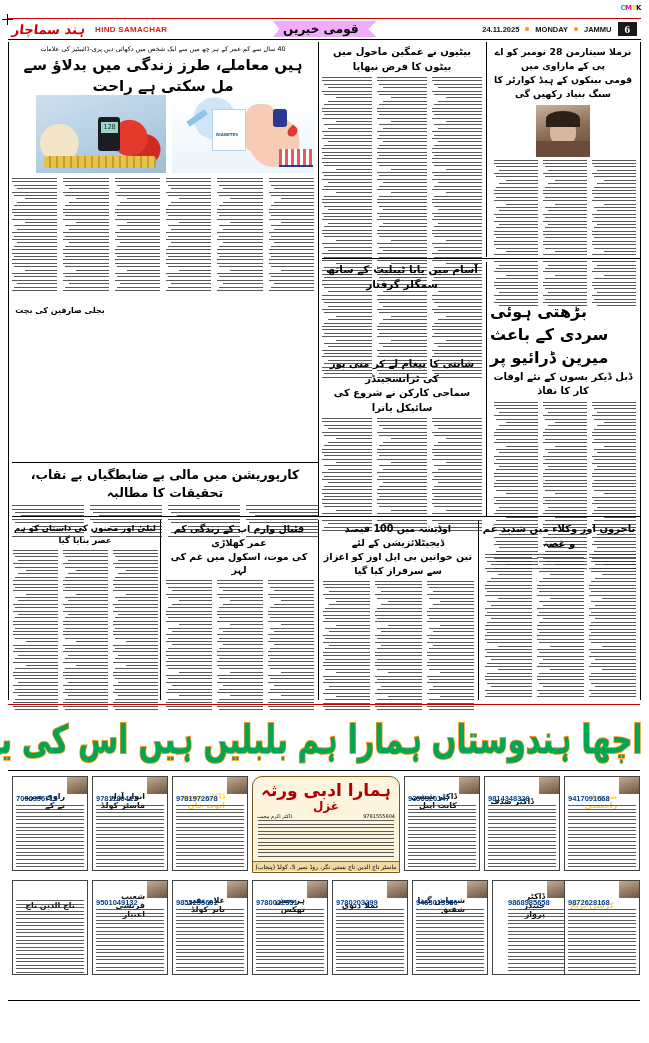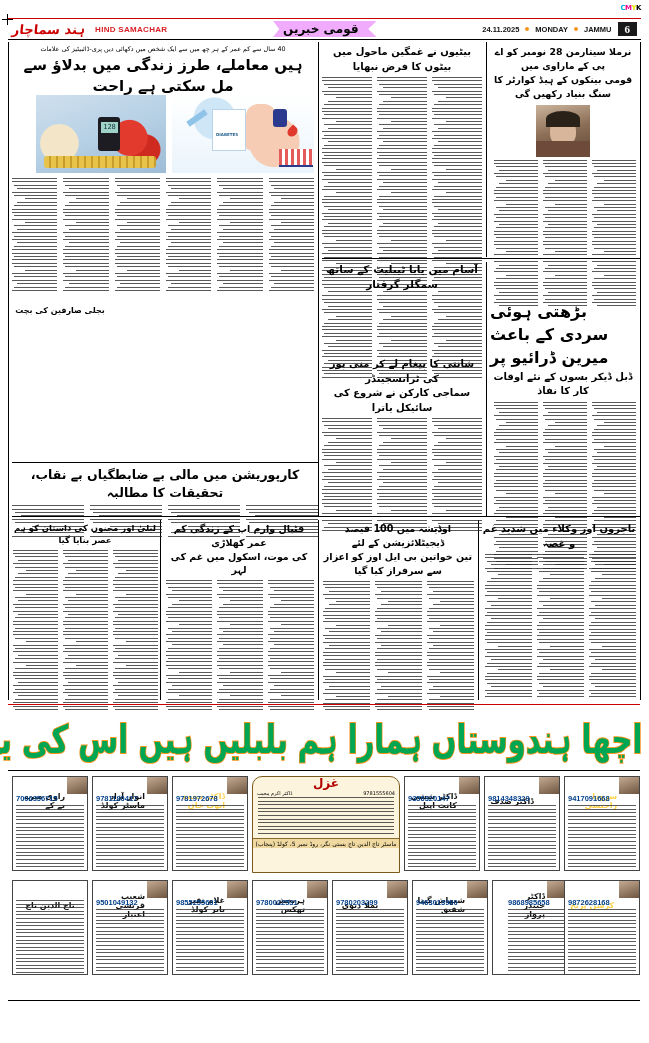--- a/index.html
+++ b/index.html
@@ -1879,20 +1879,21 @@
         <i></i>
         <i></i>
         <i></i>
         <i></i>
         <i></i>
         <i></i>
     </div>
   </div>
 
   <div class="lit-panel" style="left:252px; top:776px; width:148px; height:97px;">
+    <div class="lit-title">ہمارا ادبی ورثہ</div>
     <div class="lit-sub">غزل</div>
     <div style="display:flex;justify-content:space-between;padding:0 4px;direction:rtl;font-size:5px;">
       <span>9781555604</span>
       <span>ڈاکٹر اکرم مجیب</span>
     </div>
     <div class="pc-body" style="padding:1px 5px;">
       <i></i>
         <i></i>
         <i></i>
         <i></i>

